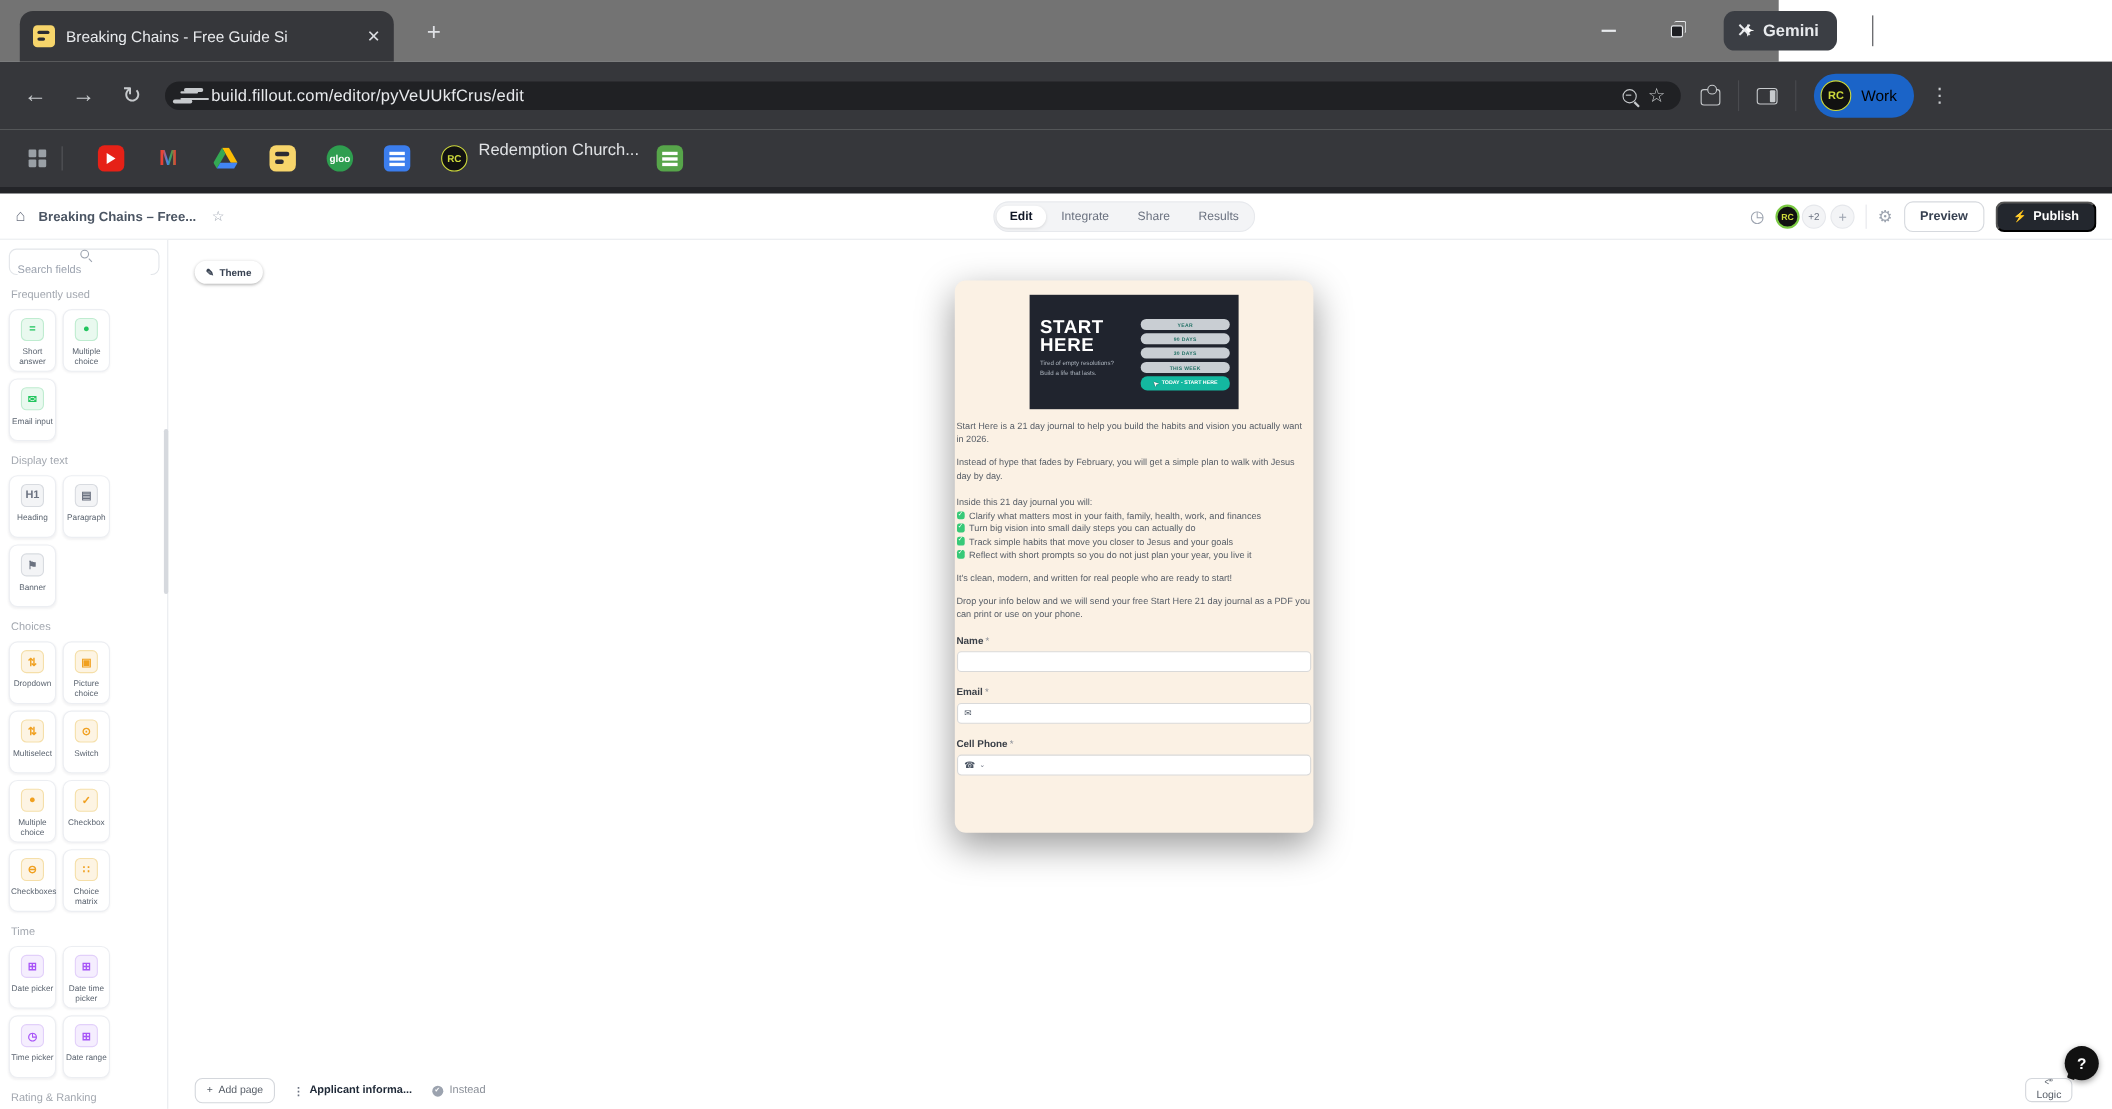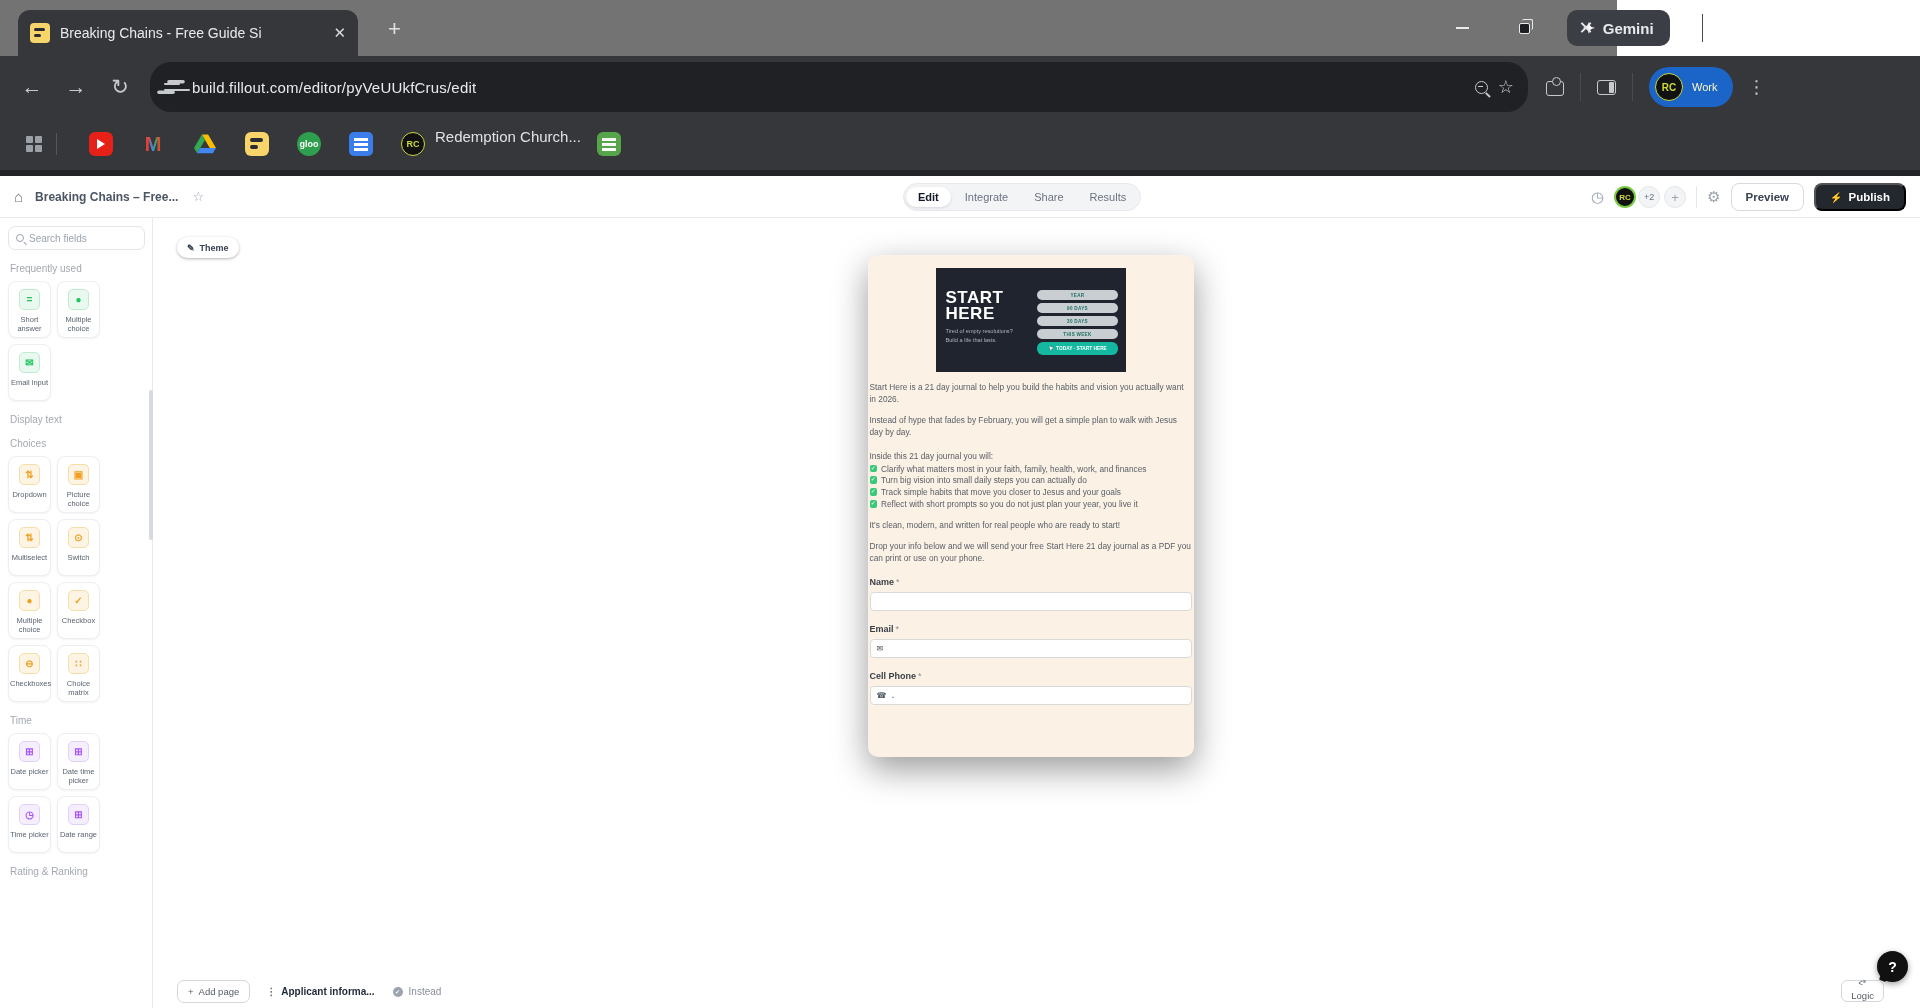--- a/index.html
+++ b/index.html
@@ -25,41 +25,41 @@
   .win-btn { width:62px; height:56px; display:flex; align-items:center; justify-content:center; color:#e8eaed; }
   .win-min::before { content:""; width:13px; height:1.6px; background:#e8eaed; }
   .win-restore { position:relative; }
   .win-restore i { display:block; width:11px; height:11px; border:1.6px solid #e8eaed; border-radius:2px; position:relative; background:#1d1e22; }
   .win-restore i::before { content:""; position:absolute; left:2px; top:-5px; width:10px; height:10px; border:1.6px solid #e8eaed; border-radius:2px; border-left:none; border-bottom:none; }
   .win-close-x { font-size:18px; }
 
   .toolbar { position:absolute; left:0; top:56px; width:1920px; height:62px; background:#36373b;
     display:flex; align-items:center; }
   .nav-ic { color:#c7cacd; font-size:21px; width:44px; text-align:center; flex:none; }
-  .urlbar { margin-left:8px; width:1378px; height:50px; background:#202124; border-radius:21px;
+  .urlbar { margin-left:8px; width:1378px; height:26px; background:#202124; border-radius:21px;
     display:flex; align-items:center; padding:0 14px; gap:10px;justify-content:flex-end; }
   .tune-ic { width:18px; height:14px; position:relative; flex:none; }
   .tune-ic::before, .tune-ic::after { content:""; position:absolute; left:0; width:16px; height:1.8px; background:#c7cacd; border-radius:2px; }
   .tune-ic::before { top:3px; box-shadow:4px -2.2px 0 0.8px #c7cacd; }
   .tune-ic::after { top:9px; box-shadow:-6px 2.2px 0 0.8px #c7cacd, 10px 0 0 0 #c7cacd; }
   .url-text { color:#e8eaed; font-size:15px; letter-spacing:.2px; flex:1; }
   .mag { width:13px; height:13px; border:1.7px solid #c7cacd; border-radius:50%; position:relative; flex:none; }
   .mag::after { content:""; position:absolute; width:6px; height:1.7px; background:#c7cacd; transform:rotate(45deg); left:9px; top:12px; }
   .mag.minus::before { content:""; position:absolute; left:2px; top:4.3px; width:5.5px; height:1.5px; background:#c7cacd; }
   .star-ic { color:#c7cacd; font-size:18px; flex:none; }
   .ext-ic { margin-left:18px; width:18px; height:18px; position:relative; flex:none; }
   .ext-ic::before { content:""; position:absolute; inset:3px 0 0 0; border:1.8px solid #c7cacd; border-radius:3px; }
   .ext-ic::after { content:""; position:absolute; left:6px; top:-1px; width:7px; height:7px; border:1.8px solid #c7cacd; border-radius:50%; background:#36373b; }
   .panel-ic { width:19px; height:15px; border:1.8px solid #c7cacd; border-radius:3px; position:relative; flex:none; }
   .panel-ic::after { content:""; position:absolute; right:1px; top:1px; bottom:1px; width:5px; background:#c7cacd; border-radius:1px; }
   .profile-pill { margin-left:16px; height:40px; padding:0 16px 0 6px; background:#1b64c8; border-radius:20px;
     display:flex; align-items:center; gap:9px; flex:none; }
   .avatar-rc { width:28px; height:28px; border-radius:50%; background:#111; border:1.5px solid #cdd93b;
     color:#cdd93b; font-size:10px; font-weight:700; display:flex; align-items:center; justify-content:center; }
-  .profile-name { color:#fef9c3; font-size:11px; }
+  .profile-name { color:#000000; font-size:14px; }
   .dots-ic { color:#c7cacd; font-size:18px; margin:0 16px 0 14px; }
 
   .bookmarks { position:absolute; left:0; top:118px; width:1920px; height:58px; background:#36373b;
     display:flex; align-items:center; border-bottom:6px solid #232428; }
   .apps-ic { width:16px; height:16px; margin:0 14px 0 26px; display:grid; grid-template-columns:7px 7px; gap:2px; }
   .apps-ic b { background:#9aa0a6; border-radius:1px; height:7px; }
   .bm-sep { width:1px; height:22px; background:#55565a; margin-right:18px; }
   .fav { width:24px; height:24px; margin:0 14px; border-radius:5px; display:flex; align-items:center; justify-content:center;
     font-weight:700; flex:none; }
   .fav-yt { background:#e62117; position:relative; border-radius:6px; }
@@ -101,21 +101,21 @@
   .btn-preview { height:28px; padding:0 14px; border:1px solid #d6d9de; border-radius:8px; background:#fff;
     color:#374151; font-size:11.5px; font-weight:600; display:flex; align-items:center; }
   .btn-publish { height:28px; padding:0 14px; border-radius:8px; background:#23272e; color:#fff;
     font-size:11.5px; font-weight:700; display:flex; align-items:center; gap:6px; }
   .bolt { font-size:10px; }
 
   
   .sidebar { position:absolute; left:0; top:218px; width:153px; height:790px; background:#fff;
     border-right:1px solid #e8eaee; padding:8px 8px 0 8px; overflow:hidden; }
   .search-box { width:137px; height:24px; border:1px solid #e2e5e9; border-radius:7px; display:flex;
-    align-items:center; padding:0 7px; gap:5px; background:#fff; }
+    align-items:center; padding:0 7px; gap:5px; background:#fff;flex-direction:column; }
   .search-mag { width:8px; height:8px; border:1.4px solid #9ca3af; border-radius:50%; position:relative; flex:none; }
   .search-mag::after { content:""; position:absolute; width:4px; height:1.4px; background:#9ca3af; transform:rotate(45deg); left:6px; top:7.5px; }
   .search-box input { border:none; outline:none; font-size:10px; color:#374151; width:100%; font-family:inherit; }
   .search-box input::placeholder { color:#9ca3af; }
   .sb-section-label { font-size:10px; color:#a3a8b0; margin:13px 0 7px 2px; }
   .sb-grid { display:flex; flex-wrap:wrap; gap:6px; }
   .sb-card { width:43px; height:57px; background:#fff; border:1px solid #eceef2; border-radius:8px;
     box-shadow:0 1px 2px rgba(20,20,40,.05); padding:7px 1px 0; text-align:center; }
   .sb-ic { width:21px; height:21px; border-radius:5px; margin:0 auto; display:flex; align-items:center;
     justify-content:center; font-size:10px; font-weight:700; }
@@ -300,20 +300,34 @@
         <div class="sb-card">
           <div class="sb-ic">●</div>
           <div class="sb-lbl">Multiple choice</div>
         </div>
         <div class="sb-card">
           <div class="sb-ic">✉</div>
           <div class="sb-lbl">Email input</div>
         </div>
       </div>
       <div class="sb-section-label">Display text</div>
+      <div class="sb-grid c-gray">
+        <div class="sb-card">
+          <div class="sb-ic">H1</div>
+          <div class="sb-lbl">Heading</div>
+        </div>
+        <div class="sb-card">
+          <div class="sb-ic">▤</div>
+          <div class="sb-lbl">Paragraph</div>
+        </div>
+        <div class="sb-card">
+          <div class="sb-ic">⚑</div>
+          <div class="sb-lbl">Banner</div>
+        </div>
+      </div>
       <div class="sb-section-label">Choices</div>
       <div class="sb-grid c-orange">
         <div class="sb-card">
           <div class="sb-ic">⇅</div>
           <div class="sb-lbl">Dropdown</div>
         </div>
         <div class="sb-card">
           <div class="sb-ic">▣</div>
           <div class="sb-lbl">Picture choice</div>
         </div>

